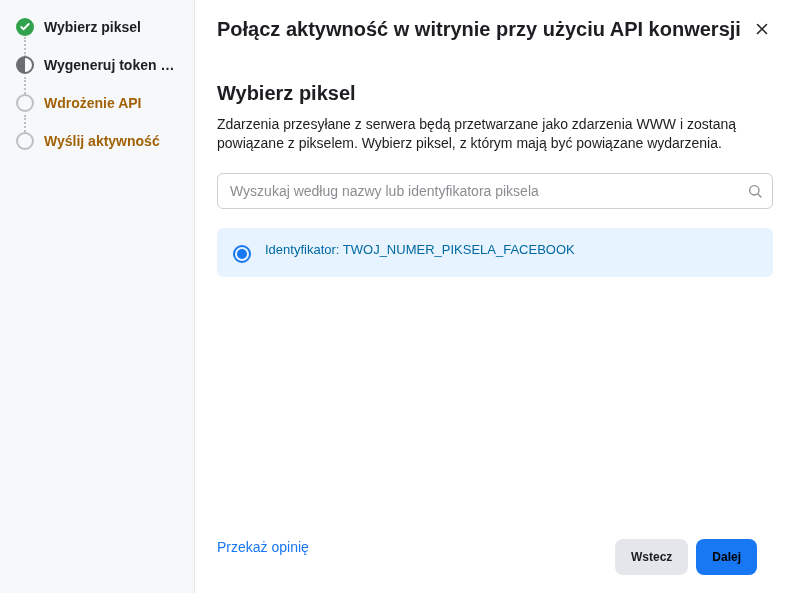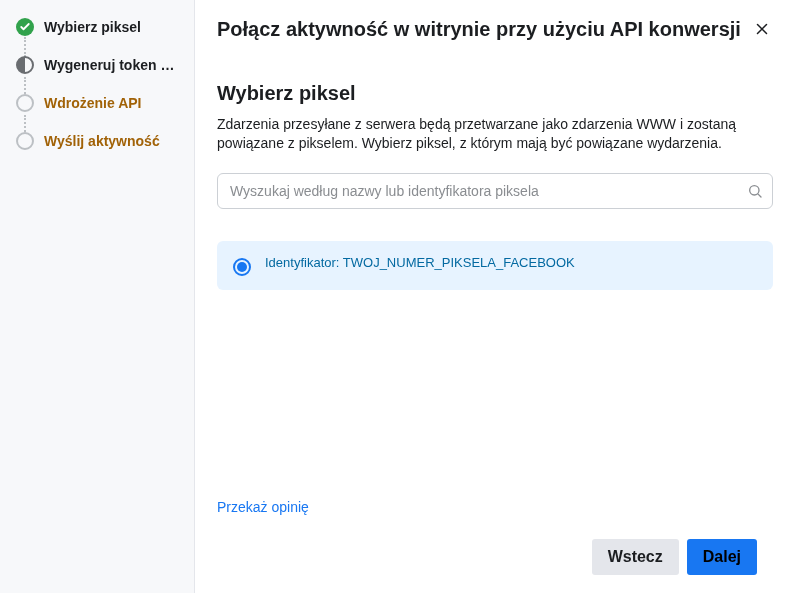--- a/index.html
+++ b/index.html
@@ -102,21 +102,21 @@
       margin-bottom: 10px;
     }
     .section-desc {
       font-size: 14px;
       color: #1c1e21;
       margin-bottom: 20px;
       line-height: 1.35;
     }
     .search-wrap {
       position: relative;
-      margin-bottom: 32px;
+      margin-bottom: 19px;
     }
     .search-input {
       width: 100%;
       height: 36px;
       border: 1px solid #ccd0d5;
       border-radius: 6px;
       padding: 0 38px 0 12px;
       font-size: 14px;
       outline: none;
     }
@@ -176,28 +176,27 @@
       cursor: pointer;
       font-weight: 500;
     }
     .footer-actions {
       display: flex;
       gap: 8px;
     }
     .btn {
       height: 36px;
       padding: 0 16px;
-      border-radius: 3px;
-      font-size: 16px;
+      border-radius: 8px;
+      font-size: 12px;
       font-weight: 600;
       cursor: pointer;
       border: none;
       display: flex;
       align-items: center;
-      margin-top: 40px;
     }
     .btn-secondary {
       background: #e4e6eb;
       color: #1c1e21;
     }
     .btn-primary {
       background: #1877f2;
       color: #000000;
     }
   </style>

